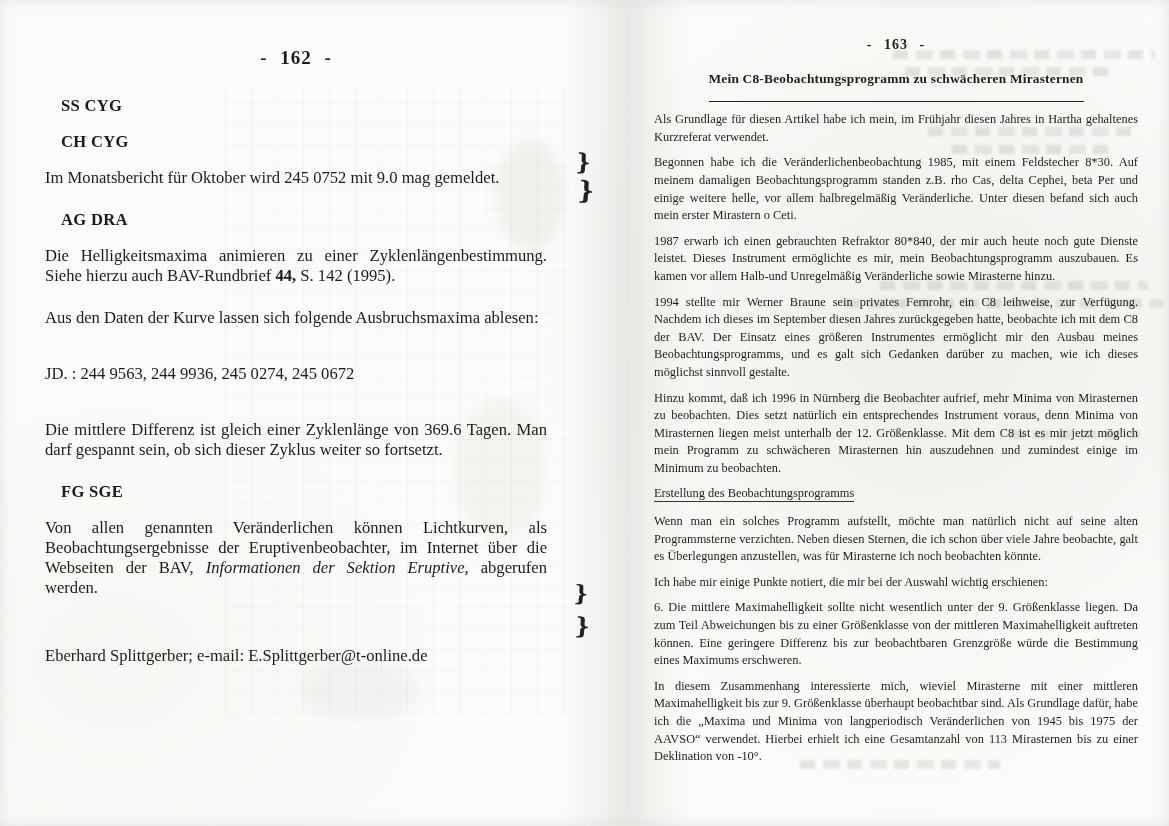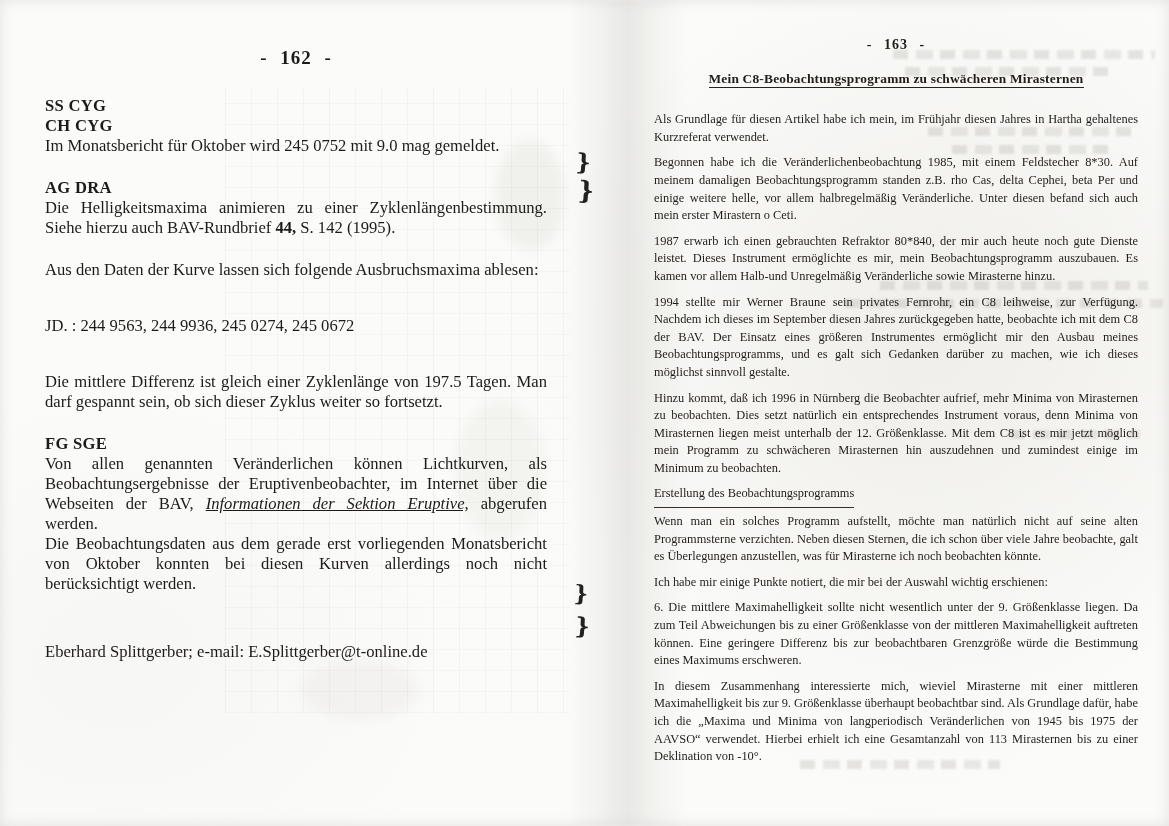--- a/index.html
+++ b/index.html
@@ -72,51 +72,51 @@
   
   .left-col{
     position:absolute;left:45px;top:36px;width:502px;
     font-size:16.6px;line-height:20px;text-align:justify;
   }
   .left-col .page-num{
     text-align:center;font-weight:bold;font-size:19px;
     word-spacing:7px;letter-spacing:1px;margin:12px 0 28px;
   }
   .left-col h3{
-    font-size:16.6px;margin:0;padding:0;font-weight:bold;letter-spacing:0.3px;
+    font-size:16.6px;margin:16px;padding:0;font-weight:bold;letter-spacing:0.3px;
   }
   .left-col p{margin:0 0 22px;}
   .left-col p.tail{margin-bottom:0;}
   .left-col .gap-lg{margin-bottom:36px;}
   .left-col .sig{margin-top:48px;text-align:left;}
-  .left-col .it{font-style:italic;text-decoration:underline;}
+  .left-col .it{font-style:italic;}
   .left-col .bd{font-weight:bold;}
 
   
   .right-col{
     position:absolute;left:630px;top:36px;width:484px;
     font-size:12.4px;line-height:17.6px;text-align:justify;
     color:#201e1a;
     margin-left:24px;
   }
   .right-col .page-num{
     text-align:center;font-weight:bold;font-size:14px;
     word-spacing:7px;letter-spacing:1px;margin:0 0 16px;
   }
   .right-col .title{
     text-align:center;margin:0 0 24px;font-size:13.4px;font-weight:bold;
   }
   .right-col .title span{
-    border-bottom:1.6px solid #24221f;padding-bottom:1px;letter-spacing:0.2px;
+    border-bottom:1.6px solid #24221f;padding-bottom:15px;letter-spacing:0.2px;
   }
   .right-col p{margin:0 0 8px;}
   .right-col .subhead{
     margin:6px 0 10px;text-align:left;
   }
-  .right-col .subhead span{border-bottom:1px solid #34312c;padding-bottom:7px;}
+  .right-col .subhead span{border-bottom:1px solid #34312c;padding-bottom:1px;}
 </style>
 </head>
 <body>
 
 <div id="scan">
 
   <div class="gutter"></div>
   <div class="page-tint-right"></div>
   <div class="chart-bleed"></div>
   <div class="blob b1"></div>
@@ -151,28 +151,27 @@
 
     <section>
       <h3>AG DRA</h3>
       <p><span>Die Helligkeitsmaxima animieren zu einer Zyklenlängenbestimmung. Siehe hierzu auch BAV-Rundbrief </span><span class="bd">44,</span><span> S. 142 (1995).</span></p>
     </section>
 
     <p class="gap-lg">Aus den Daten der Kurve lassen sich folgende Ausbruchsmaxima ablesen:</p>
 
     <p class="gap-lg">JD. : 244 9563, 244 9936, 245 0274, 245 0672</p>
 
-    <p>Die mittlere Differenz ist gleich einer Zyklenlänge von 197.5 Tagen. Man darf gespannt sein, ob sich dieser Zyklus weiter so fortsetzt.</p>
+    <p>Die mittlere Differenz ist gleich einer Zyklenlänge von 369.6 Tagen. Man darf gespannt sein, ob sich dieser Zyklus weiter so fortsetzt.</p>
 
     <section>
       <h3>FG SGE</h3>
     </section>
 
     <p class="tail"><span>Von allen genannten Veränderlichen können Lichtkurven, als Beobachtungsergebnisse der Eruptivenbeobachter, im Internet über die Webseiten der BAV, </span><span class="it">Informationen der Sektion Eruptive,</span><span> abgerufen werden.</span></p>
-    <p class="tail">Die Beobachtungsdaten aus dem gerade erst vorliegenden Monatsbericht von Oktober konnten bei diesen Kurven allerdings noch nicht berücksichtigt werden.</p>
 
     <p class="sig">Eberhard Splittgerber; e-mail: E.Splittgerber@t-online.de</p>
   </div>
 
   <div class="right-col">
     <div class="page-num">- 163 -</div>
 
     <div class="title"><span>Mein C8-Beobachtungsprogramm zu schwächeren Mirasternen</span></div>
 
     <p>Als Grundlage für diesen Artikel habe ich mein, im Frühjahr diesen Jahres in Hartha gehaltenes Kurzreferat verwendet.</p>

